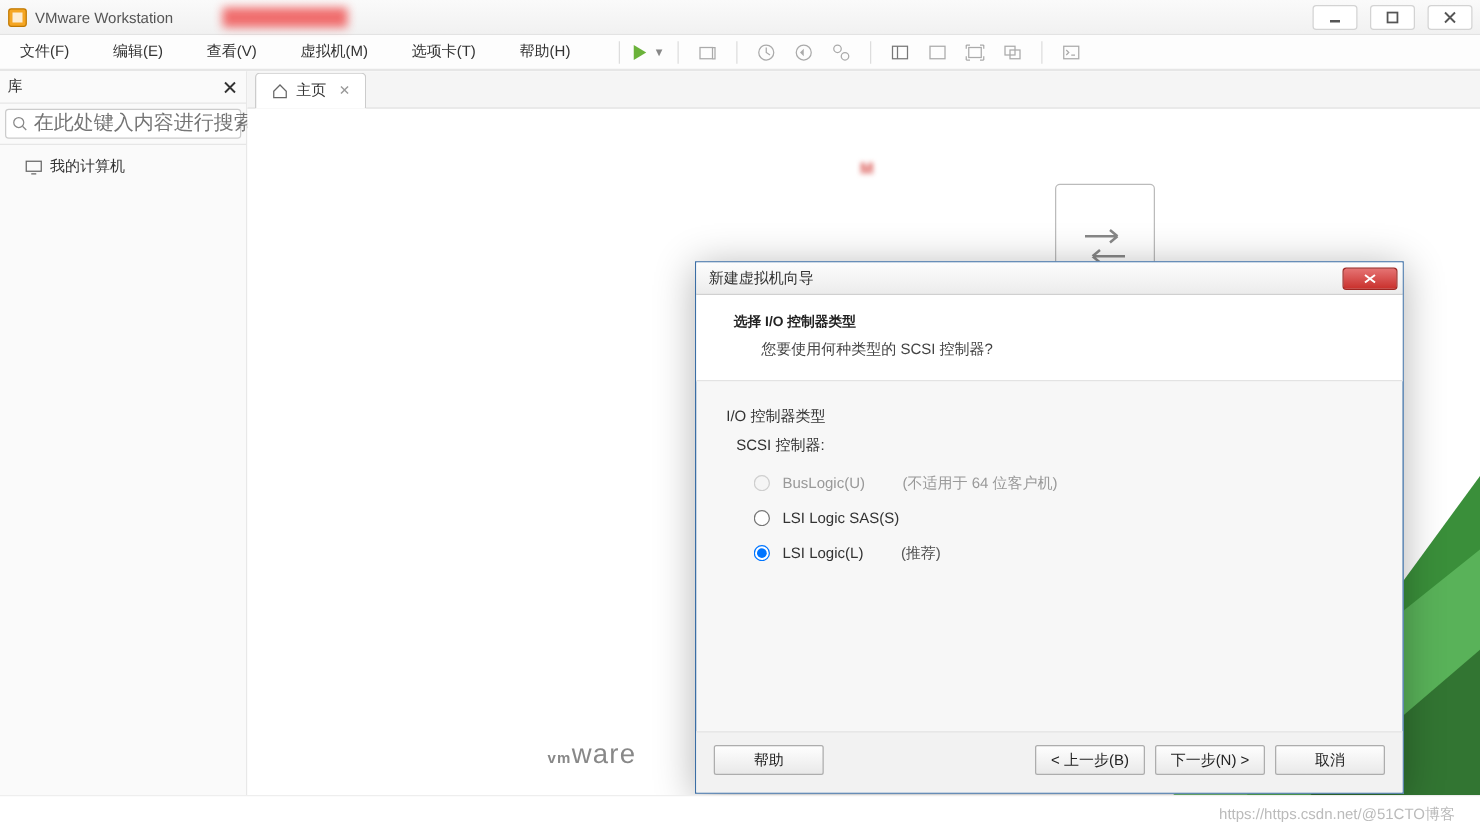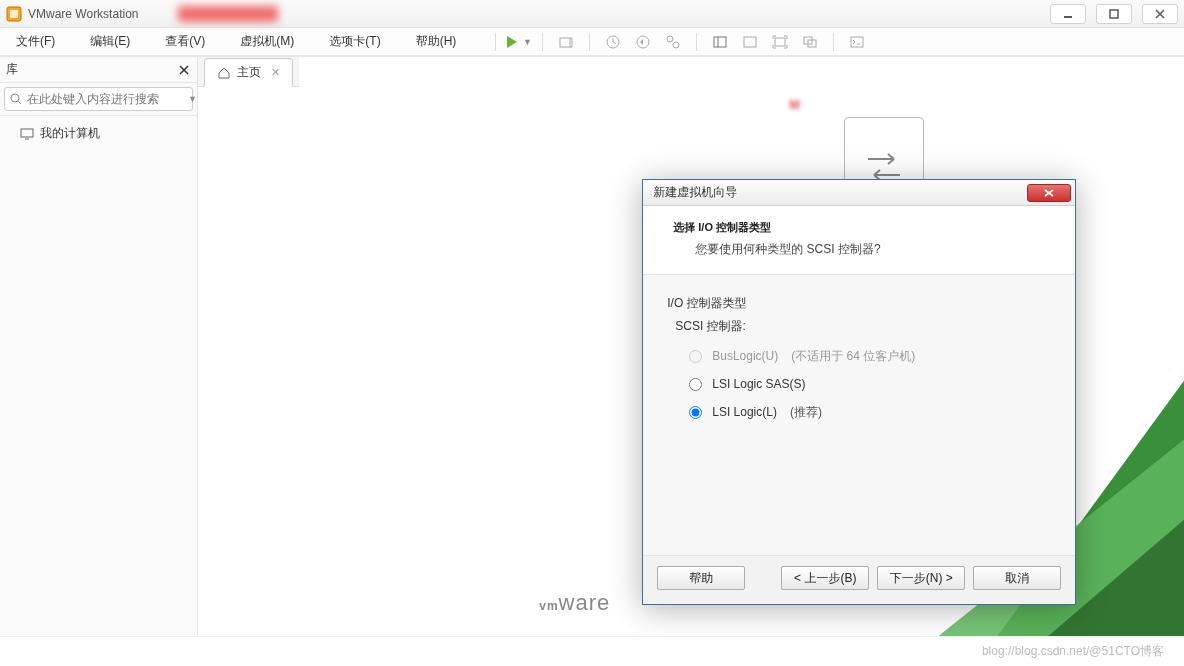--- a/index.html
+++ b/index.html
@@ -24,59 +24,59 @@
 
 .workspace{display:flex;height:calc(666px - 28px - 28px - 30px);border-top:1px solid #e6e6e6}
 
 .sidebar{width:198px;border-right:1px solid #e2e2e2;background:#fafafa;display:flex;flex-direction:column}
 .sidebar-hdr{display:flex;align-items:center;padding:4px 6px;border-bottom:1px solid #e6e6e6}
 .sidebar-hdr .t{flex:1;color:#333}
 .sidebar-hdr .cl{width:14px;height:14px;display:flex;align-items:center;justify-content:center;color:#555}
 .search-wrap{padding:4px;border-bottom:1px solid #e6e6e6}
 .search{display:flex;align-items:center;border:1px solid #ccc;border-radius:3px;background:#fff;height:24px;padding:0 4px}
 .search svg{flex:none}
-.search input{border:none;outline:none;flex:1;font-size:12px;color:#666;padding:0 4px;background:transparent}
+.search input{border:none;outline:none;flex:1;font-size:16px;color:#666;padding:0 4px;background:transparent}
 .search .dd{color:#888;font-size:9px;padding:0 2px}
 .tree{padding:6px 4px}
 .tree-node{display:flex;align-items:center;padding:3px 6px 3px 16px;color:#333;gap:6px}
 .tree-node .ic{width:14px;height:14px;display:flex;align-items:center;justify-content:center;color:#666}
 
-.content{flex:1;display:flex;flex-direction:row;position:relative;background:#fff}
+.content{flex:1;display:flex;flex-direction:column;position:relative;background:#fff}
 .tab-strip{height:30px;display:flex;align-items:flex-end;padding:4px 6px 0;background:#f5f5f5;border-bottom:1px solid #ddd}
 .tab{display:flex;align-items:center;gap:6px;padding:5px 12px;background:#fff;border:1px solid #ccc;border-bottom:1px solid #fff;border-radius:4px 4px 0 0;margin-bottom:-1px}
 .tab .hm{width:14px;height:14px;color:#666}
 .tab .x{color:#999;font-size:11px;margin-left:4px}
 .canvas{flex:1;position:relative;overflow:hidden;background:#fff}
 
 .home-card{position:absolute;right:260px;top:60px;width:80px;height:100px;border:1px solid #bbb;border-radius:4px;display:flex;flex-direction:column;align-items:center;justify-content:center;color:#777}
 .home-lbl{position:absolute;right:254px;top:170px;color:#555;font-size:13px}
 .red-m{position:absolute;top:40px;left:490px;color:#d9534f;font-weight:bold;font-size:13px;filter:blur(2px)}
 
 .vm-logo{position:absolute;bottom:20px;left:240px;color:#888;font-size:22px;letter-spacing:1px}
 .vm-logo b{font-weight:700}
 
 .decor{position:absolute;right:-2px;bottom:-2px;width:250px;height:260px;overflow:hidden;pointer-events:none}
 
 .footer{height:30px;background:#fff;border-top:1px solid #eee;display:flex;align-items:center;justify-content:flex-end;padding:0 20px;color:#bbb;font-size:12px}
 
 
-.modal{position:absolute;left:343px;top:122px;width:434px;background:#f7f7f7;border:1px solid #3b6ea5;box-shadow:0 4px 30px rgba(0,0,0,.3)}
+.modal{position:absolute;left:358px;top:122px;width:567px;background:#f7f7f7;border:1px solid #3b6ea5;box-shadow:0 4px 30px rgba(0,0,0,.3)}
 .modal-title{height:26px;background:linear-gradient(#fdfdfd,#ececec);border-bottom:1px solid #d0d0d0;display:flex;align-items:center;padding:0 4px 0 10px;color:#333}
 .modal-title .t{flex:1}
 .modal-title .close{width:44px;height:18px;background:linear-gradient(#e57373,#c9302c);border:1px solid #a02622;border-radius:3px;display:flex;align-items:center;justify-content:center;color:#fff;font-size:11px}
 .modal-head{padding:14px 20px 16px 30px;background:#fff;border-bottom:1px solid #e3e3e3}
 .modal-head .h1{font-weight:bold;font-size:11px;color:#222;margin-bottom:6px}
 .modal-head .h2{color:#444;padding-left:22px}
 .modal-body{padding:16px 24px 10px;min-height:280px}
 .group-lbl{color:#333;margin:4px 0 6px}
 .sub-lbl{color:#333;margin:6px 0 10px 8px}
 .radio-row{display:flex;align-items:center;gap:10px;margin:6px 0 6px 22px;height:22px}
 .radio-row input{margin:0}
 .radio-row.disabled{color:#999}
-.radio-row .hint{margin-left:3px;color:#555}
+.radio-row .hint{margin-left:20px;color:#555}
 .radio-row.disabled .hint{color:#999}
 .modal-foot{padding:10px 14px 14px;border-top:1px solid #e3e3e3;display:flex;gap:8px;background:#f2f2f2}
 .modal-foot .sp{flex:1}
 .btn{min-width:88px;height:24px;border:1px solid #adadad;background:linear-gradient(#fefefe,#e9e9e9);border-radius:2px;display:flex;align-items:center;justify-content:center;color:#222;cursor:default}
 
 svg{display:block}
 </style>
 </head>
 <body>
 
@@ -285,14 +285,14 @@
           <div class="btn">下一步(N) &gt;</div>
           <div class="btn">取消</div>
         </div>
       </div>
 
     </div>
   </div>
 </div>
 
 <div class="footer">
-  <span>blog://blog.csdn.net/@51CTO博客</span>
+  <span>https://https.csdn.net/@51CTO博客</span>
 </div>
 
 </body></html>

